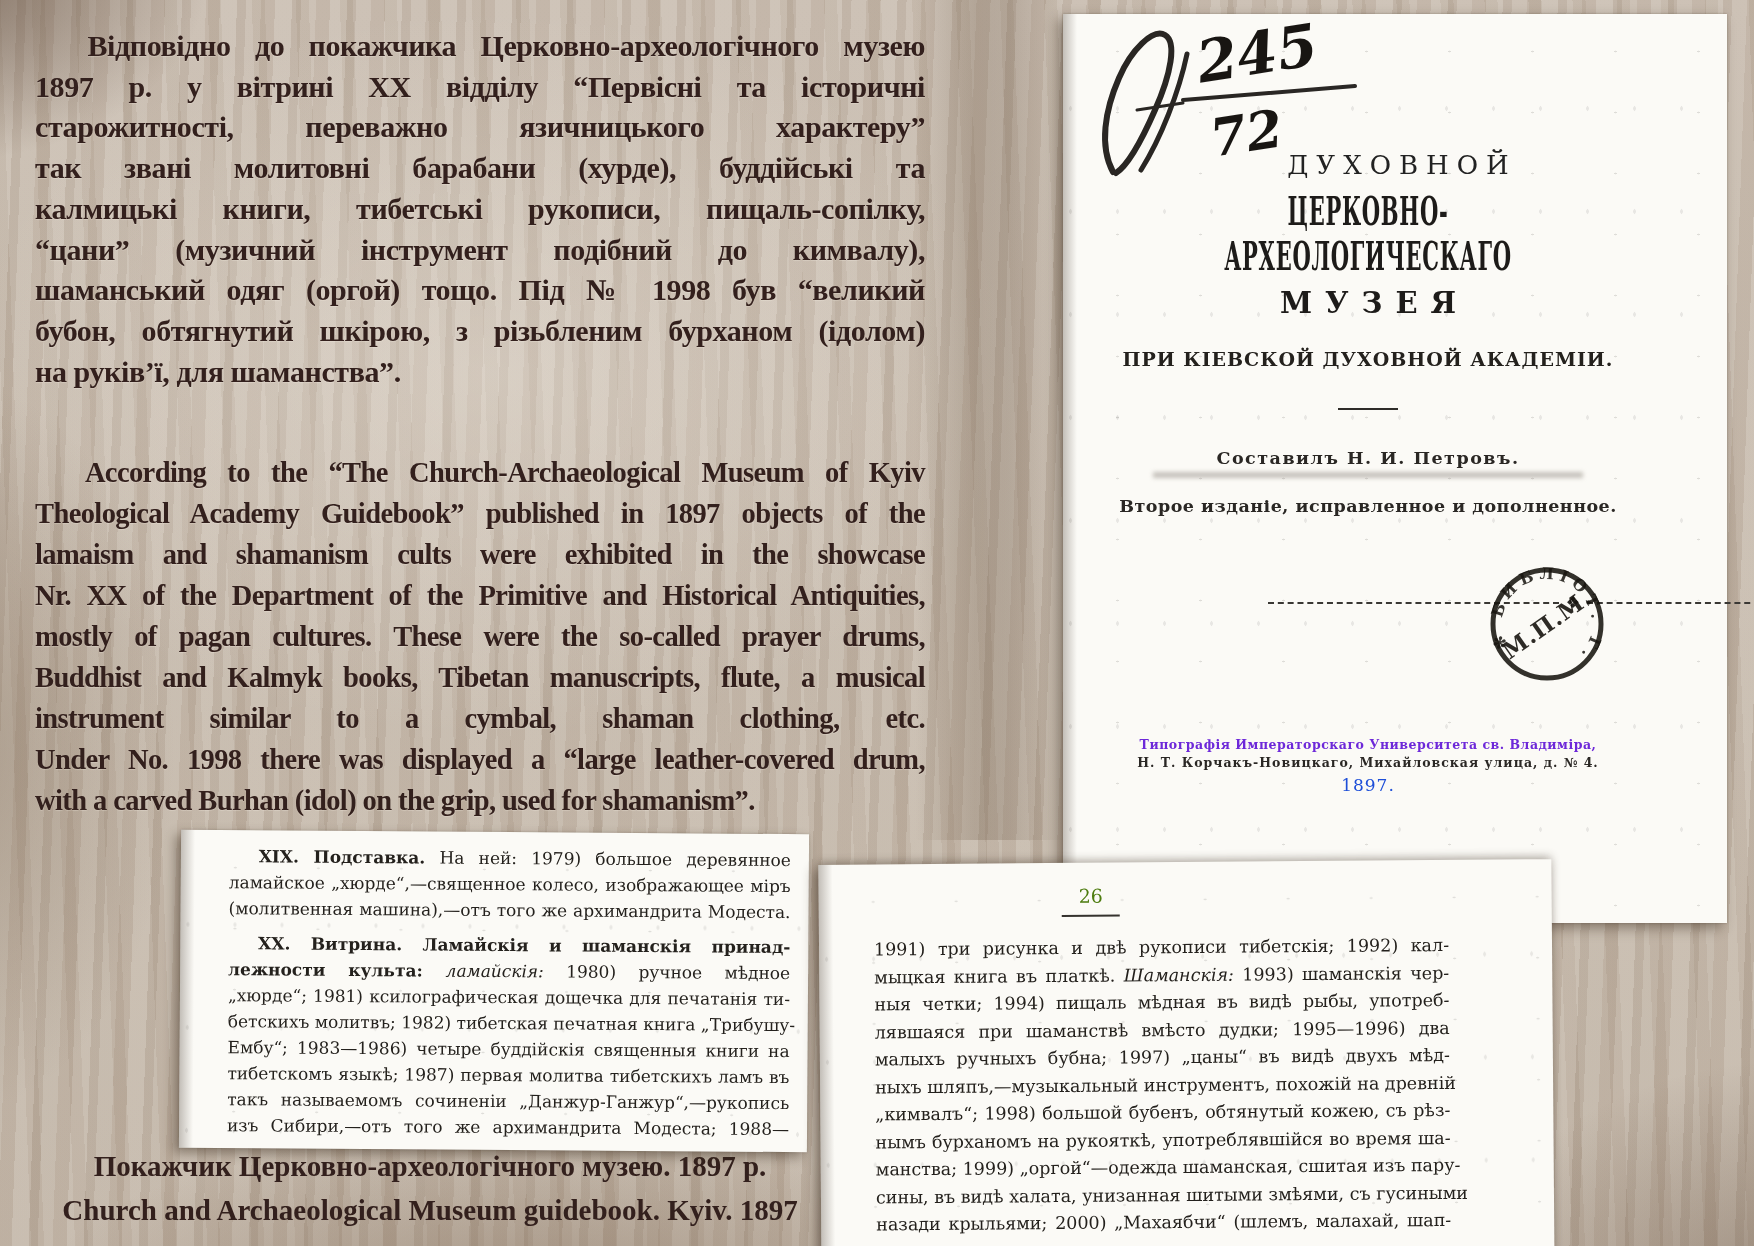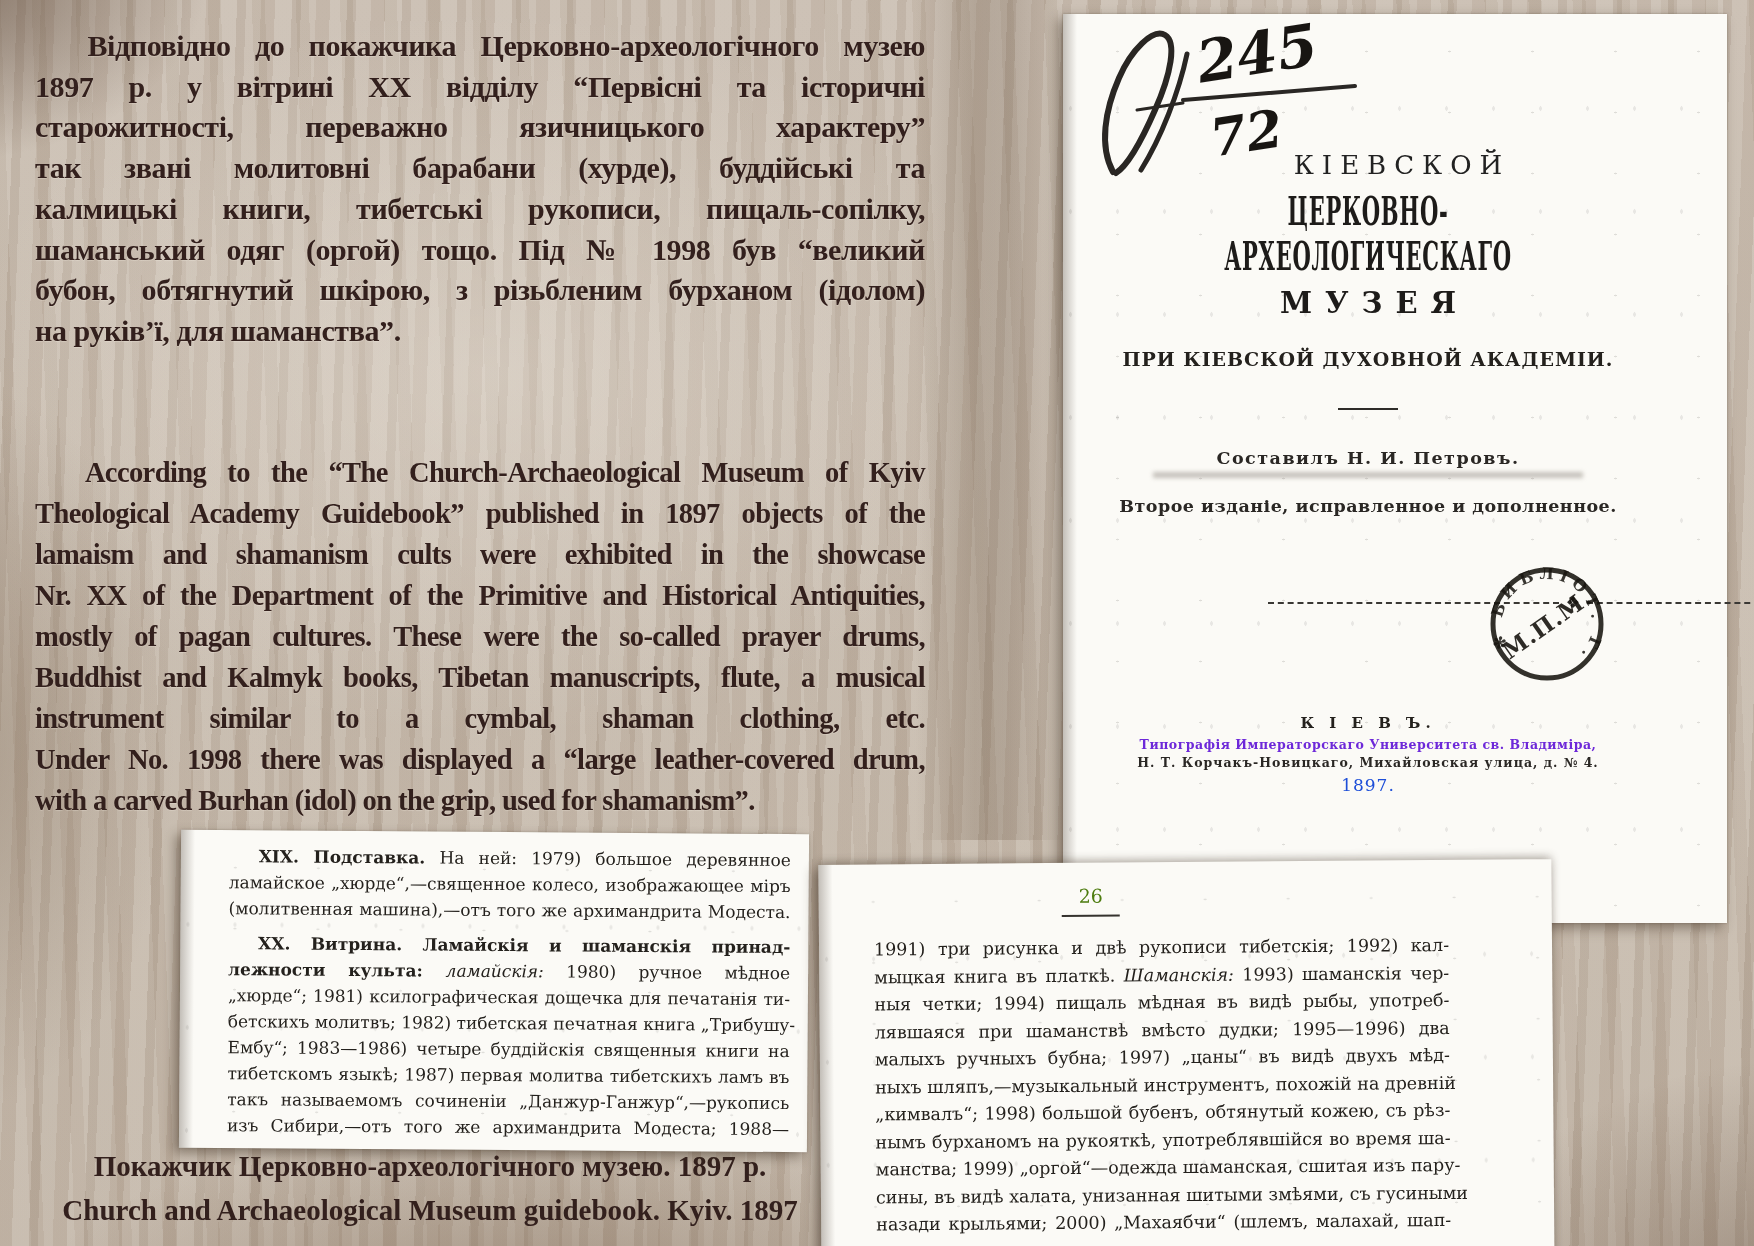--- a/index.html
+++ b/index.html
@@ -84,20 +84,21 @@
 
 <div class="stage">
   <div class="streak"></div>
 
   <div class="block ua">
       <div class="tline fill ind"><span>Відповідно до покажчика Церковно-археологічного музею</span></div>
       <div class="tline fill"><span>1897 р. у вітрині XX відділу “Первісні та історичні</span></div>
       <div class="tline fill"><span>старожитності, переважно язичницького характеру”</span></div>
       <div class="tline fill"><span>так звані молитовні барабани (хурде), буддійські та</span></div>
       <div class="tline fill"><span>калмицькі книги, тибетські рукописи, пищаль-сопілку,</span></div>
+      <div class="tline fill"><span>“цани” (музичний інструмент подібний до кимвалу),</span></div>
       <div class="tline fill"><span>шаманський одяг (оргой) тощо. Під № 1998 був “великий</span></div>
       <div class="tline fill"><span>бубон, обтягнутий шкірою, з різьбленим бурханом (ідолом)</span></div>
       <div class="tline"><span>на руків’ї, для шаманства”.</span></div>
     </div>
   <div class="block en">
       <div class="tline fill ind"><span>According to the “The Church-Archaeological Museum of Kyiv</span></div>
       <div class="tline fill"><span>Theological Academy Guidebook” published in 1897 objects of the</span></div>
       <div class="tline fill"><span>lamaism and shamanism cults were exhibited in the showcase</span></div>
       <div class="tline fill"><span>Nr. XX of the Department of the Primitive and Historical Antiquities,</span></div>
       <div class="tline fill"><span>mostly of pagan cultures. These were the so-called prayer drums,</span></div>
@@ -113,36 +114,35 @@
         <path stroke-width="6" d="M30,152 C16,126 22,90 36,58 C48,30 70,8 82,15 C94,22 88,54 72,90 C58,122 44,146 33,153"></path>
         <path stroke-width="5" d="M58,150 C78,118 96,72 104,34"></path>
         <path stroke-width="4" d="M100,80 L272,66"></path>
         <path stroke-width="3" d="M54,90 L100,83"></path>
       </g>
       <text x="116" y="56" font-family="DejaVu Serif, serif" font-style="italic" font-weight="bold" font-size="58" fill="#181512" transform="rotate(-9 160 50)">245</text>
       <text x="128" y="132" font-family="DejaVu Serif, serif" font-style="italic" font-weight="bold" font-size="52" fill="#181512" transform="rotate(-9 160 118)">72</text>
     </svg>
 
     <div class="tp-inner">
-      <div class="tp-ukazatel">КІЕВСКОЙ</div>
+      <div class="tp-ukazatel">ДУХОВНОЙ</div>
       <div class="tp-main">
         <span>ЦЕРКОВНО-АРХЕОЛОГИЧЕСКАГО</span>
       </div>
       <div class="tp-muzeja">МУЗЕЯ</div>
       <div class="tp-sub">ПРИ КІЕВСКОЙ ДУХОВНОЙ АКАДЕМІИ.</div>
       <div class="tp-rule"></div>
       <div class="tp-compiler">Составилъ Н. И. Петровъ.</div>
       <div class="tp-smudge"></div>
       <div class="tp-edition">Второе изданіе, исправленное и дополненное.</div>
       <div class="tp-divider">
         <span class="dash"></span>
         <span class="orn">❖</span>
         <span class="dash"></span>
       </div>
-      <div class="tp-city">К І Е В Ъ.</div>
       <div class="tp-imp1">Типографія Императорскаго Университета св. Владиміра,</div>
       <div class="tp-imp2">Н. Т. Корчакъ-Новицкаго, Михайловская улица, д. № 4.</div>
       <div class="tp-year">1897.</div>
     </div>
 
     <svg class="stamp" width="120" height="120" viewBox="0 0 120 120">
       <circle cx="60" cy="60" r="54" fill="none" stroke="#17140f" stroke-width="5" opacity=".88"></circle>
       <defs>
         <path id="ringPath" d="M60,15 a45,45 0 1,1 -0.02,0"></path>
       </defs>

